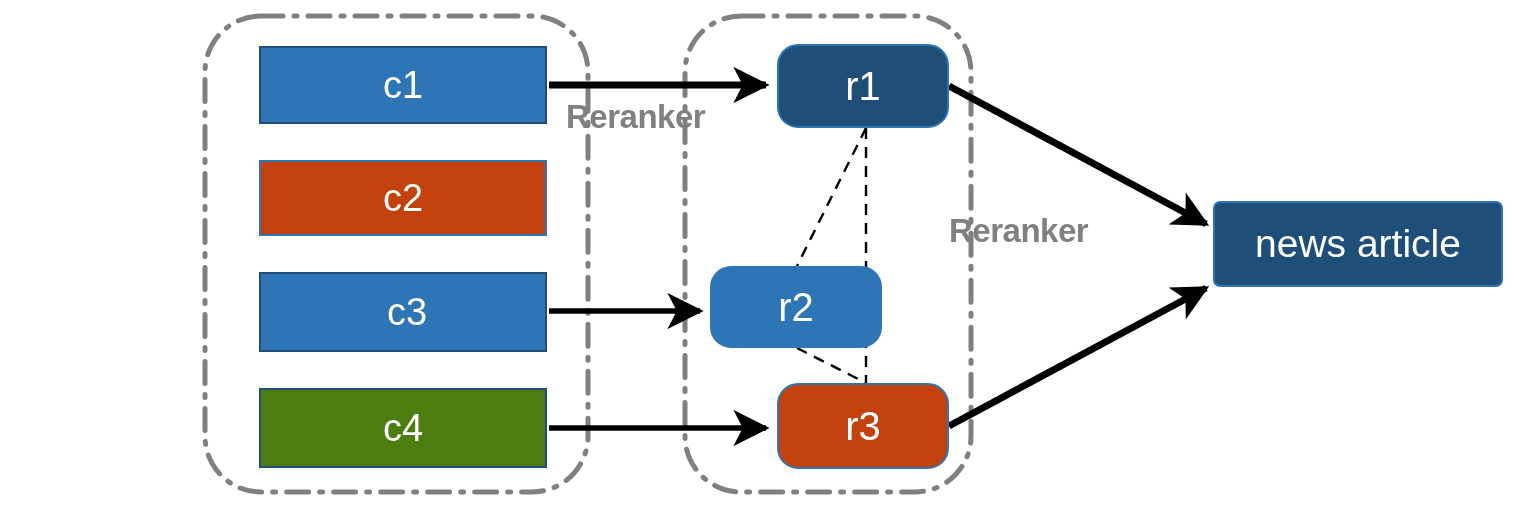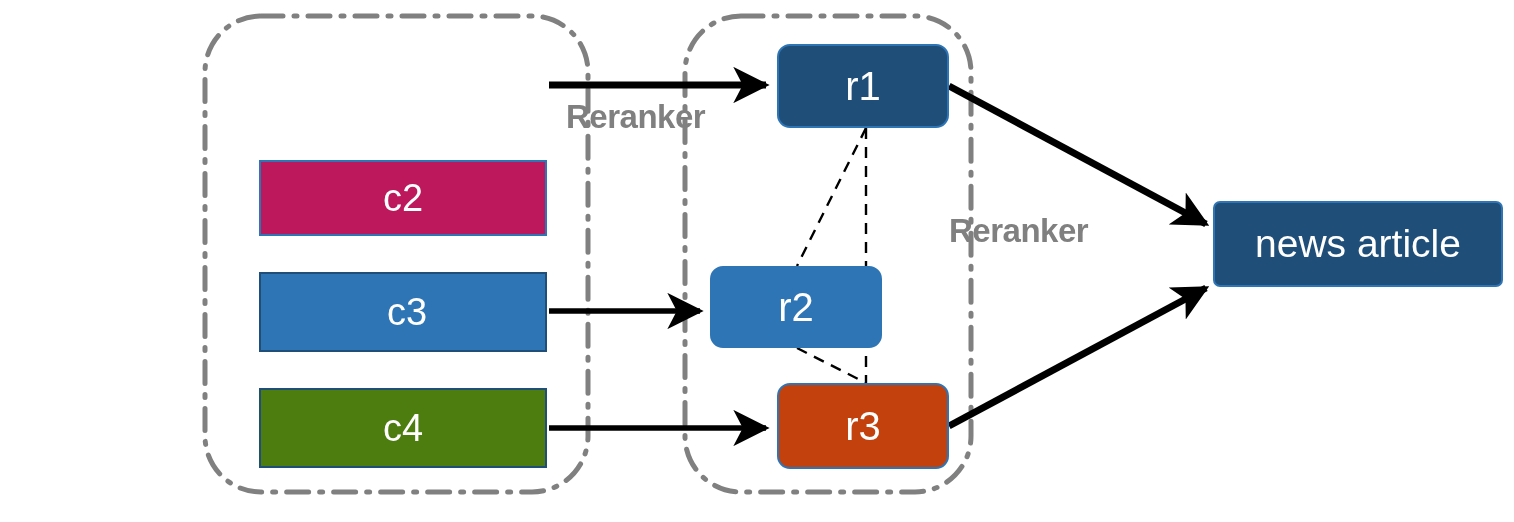--- a/index.html
+++ b/index.html
@@ -58,21 +58,21 @@
     box-sizing: border-box;
     z-index: 5;
   }
   .c-node {
     font-size: 38px;
     border-style: solid;
     border-width: 2px;
   }
   .r-node {
     font-size: 40px;
-    border-radius: 13px;
+    border-radius: 21px;
     border-style: solid;
     border-width: 2px;
   }
   #node-c1 { left: 259px; top: 46px;  width: 288px; height: 78px; }
   #node-c2 { left: 259px; top: 160px; width: 288px; height: 76px; }
   #node-c3 { left: 259px; top: 272px; width: 288px; height: 80px; }
   #node-c4 { left: 259px; top: 388px; width: 288px; height: 80px; }
   #node-r1 { left: 777px; top: 44px;  width: 172px; height: 84px; }
   #node-r2 { left: 710px; top: 266px; width: 172px; height: 82px; }
   #node-r3 { left: 777px; top: 383px; width: 172px; height: 86px; }
@@ -121,22 +121,23 @@
     <line x1="949" y1="86" x2="1206" y2="224" stroke="#000000" stroke-width="7" marker-end="url(#arrow-thick)"></line>
 
     <line x1="949" y1="426" x2="1206" y2="288" stroke="#000000" stroke-width="7" marker-end="url(#arrow-thick)"></line>
   </svg>
 
 
   <div class="group-label" id="label-rewriter" style="color: rgb(128, 128, 128);">Reranker</div>
 
   <div class="group-label" id="label-reranker" style="color: rgb(128, 128, 128); margin-left: 44px;">Reranker</div>
 
+  <div class="node c-node" id="node-c1" style="background-color: rgb(46, 117, 182); border-color: rgb(31, 78, 121); color: rgb(255, 255, 255);">c1</div>
 
-  <div class="node c-node" id="node-c2" style="background-color: #be185d; border-color: rgb(46, 117, 182); color: rgb(255, 255, 255);">c2</div>
+  <div class="node c-node" id="node-c2" style="background-color: #c2410c; border-color: rgb(46, 117, 182); color: rgb(255, 255, 255);">c2</div>
 
   <div class="node c-node" id="node-c3" style="background-color: rgb(46, 117, 182); border-color: rgb(31, 78, 121); color: rgb(255, 255, 255); padding-left: 8px;">c3</div>
 
   <div class="node c-node" id="node-c4" style="background-color: #4d7c0f; border-color: rgb(31, 78, 121); color: rgb(255, 255, 255);">c4</div>
 
   <div class="node r-node" id="node-r1" style="background-color: rgb(31, 78, 121); border-color: rgb(46, 117, 182); color: rgb(255, 255, 255);">r1</div>
 
   <div class="node r-node" id="node-r2" style="background-color: rgb(46, 117, 182); border-color: rgb(46, 117, 182); color: rgb(255, 255, 255); text-align: center;">r2</div>
 
   <div class="node r-node" id="node-r3" style="background-color: #c2410c; border-color: rgb(46, 117, 182); color: rgb(255, 255, 255);">r3</div>

